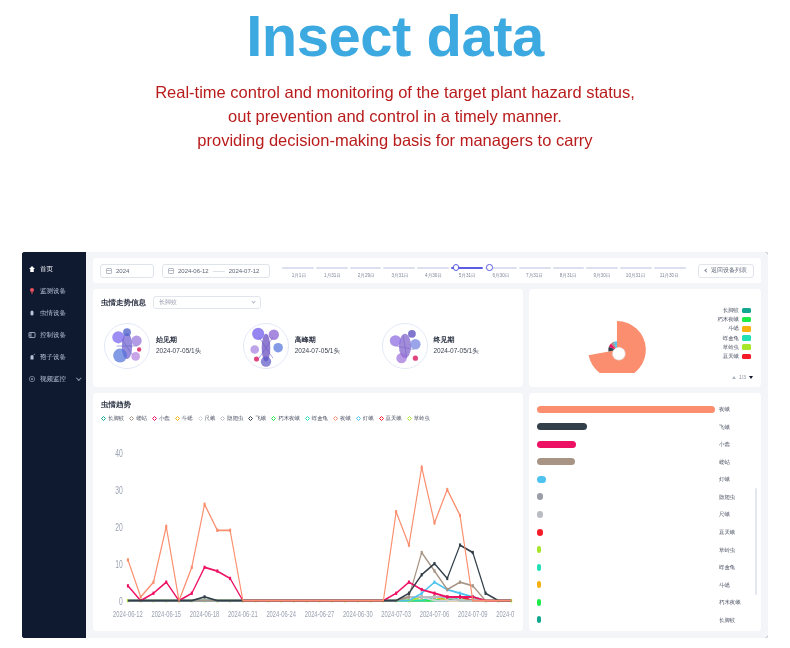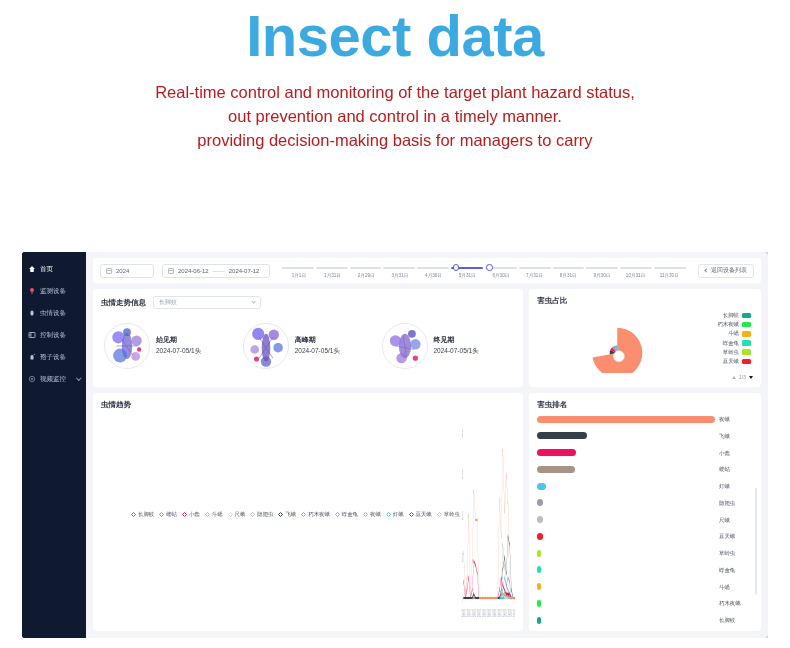--- a/index.html
+++ b/index.html
@@ -167,21 +167,21 @@
   }
   .lg-chip { width: 9px; height: 5.5px; border-radius: 1.5px; flex: none; }
   .pie-pager {
     display: flex; align-items: center; justify-content: flex-end; gap: 3px;
     font-size: 5px; color: #8a91a1; margin-top: 1px;
   }
   .tri-up { width:0;height:0;border-left:2.4px solid transparent;border-right:2.4px solid transparent;border-bottom:3.4px solid #aeb4c1; }
   .tri-dn { width:0;height:0;border-left:2.4px solid transparent;border-right:2.4px solid transparent;border-top:3.4px solid #11182b; }
 
   
-  .card-line { flex: 1.92; display: flex; flex-direction: row; min-width: 0; }
+  .card-line { flex: 1.92; display: flex; flex-direction: column; min-width: 0; }
   .line-legend { display: flex; flex-wrap: wrap; gap: 2px 5px; margin-top: 5px; }
   .ll { display: flex; align-items: center; gap: 2px; font-size: 5.4px; color: #4a5162; white-space: nowrap; }
   .ll-mark { width: 5px; height: 5px; flex: none; }
   .line-plot { flex: 1; min-height: 0; margin-top: 2px; }
 
   
   .card-rank { flex: 1; display: flex; flex-direction: column; min-width: 0; position: relative; }
   .rank-body { flex: 1; display: flex; min-height: 0; margin-top: 5px; }
   .rank-bars { flex: 1; display: flex; flex-direction: column; justify-content: space-between; padding-right: 4px; min-width:0; }
   .rbar-row { height: 8px; display: flex; align-items: center; }
@@ -371,21 +371,20 @@
                 </svg>
                 <div class="stage-txt">
                   <div class="stage-name">终见期</div>
                   <div class="stage-val">2024-07-05/1头</div>
                 </div>
               </div>
             </div>
           </div>
 
           <div class="card card-pie">
-            <div class="card-title">害虫占比</div>
             <div class="pie-body">
               <svg class="pie-svg" viewBox="0 0 120 80" preserveAspectRatio="xMidYMid meet">
                 <g id="pieGroup">
                     <path d="M58 56 L58 26 A30 30 0 1 1 28.53138247813934 61.62143943757174 Z" fill="#fa8e6e"></path>
                     <path d="M58 56 L49.1594147434418 57.68643183127152 A9 9 0 0 1 49.63201162700574 52.686879025837904 Z" fill="#33404a"></path>
                     <path d="M58 56 L49.63201162700574 52.686879025837904 A9 9 0 0 1 51.8390760466418 49.4392823532073 Z" fill="#ed1164"></path>
                     <path d="M58 56 L51.8390760466418 49.4392823532073 A9 9 0 0 1 54.6868790258379 47.63201162700574 Z" fill="#a89484"></path>
                     <path d="M58 56 L54.6868790258379 47.63201162700574 A9 9 0 0 1 58 47 Z" fill="#4ec3f0"></path>
                     <circle cx="60" cy="60" r="6.5" fill="#fff" stroke="#e6e9f0" stroke-width="0.8"></circle>
                   </g>
@@ -631,21 +630,20 @@
                 <text x="211" y="116" text-anchor="middle" font-size="5.6" fill="#9aa1b1" font-family="&quot;Liberation Sans&quot;,sans-serif">2024-06-27</text>
                 <text x="248" y="116" text-anchor="middle" font-size="5.6" fill="#9aa1b1" font-family="&quot;Liberation Sans&quot;,sans-serif">2024-06-30</text>
                 <text x="285" y="116" text-anchor="middle" font-size="5.6" fill="#9aa1b1" font-family="&quot;Liberation Sans&quot;,sans-serif">2024-07-03</text>
                 <text x="322" y="116" text-anchor="middle" font-size="5.6" fill="#9aa1b1" font-family="&quot;Liberation Sans&quot;,sans-serif">2024-07-06</text>
                 <text x="359" y="116" text-anchor="middle" font-size="5.6" fill="#9aa1b1" font-family="&quot;Liberation Sans&quot;,sans-serif">2024-07-09</text>
                 <text x="396" y="116" text-anchor="middle" font-size="5.6" fill="#9aa1b1" font-family="&quot;Liberation Sans&quot;,sans-serif">2024-07-12</text>
               </svg>
           </div>
 
           <div class="card card-rank">
-            <div class="card-title">害虫排名</div>
             <div class="rank-body">
               <div class="rank-bars" id="rankBars">
                   <div class="rbar-row">
                     <div class="rbar" style="width: 100%; background: rgb(250, 142, 110);"></div>
                   </div>
                   <div class="rbar-row">
                     <div class="rbar" style="width: 28%; background: rgb(51, 64, 74);"></div>
                   </div>
                   <div class="rbar-row">
                     <div class="rbar" style="width: 22%; background: rgb(237, 17, 100);"></div>

